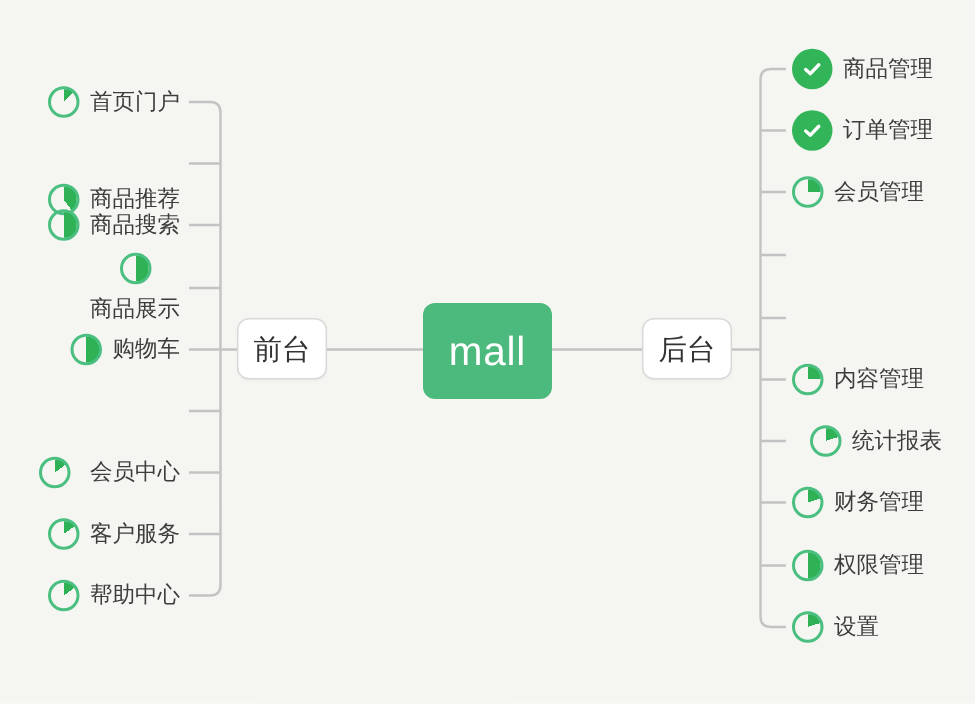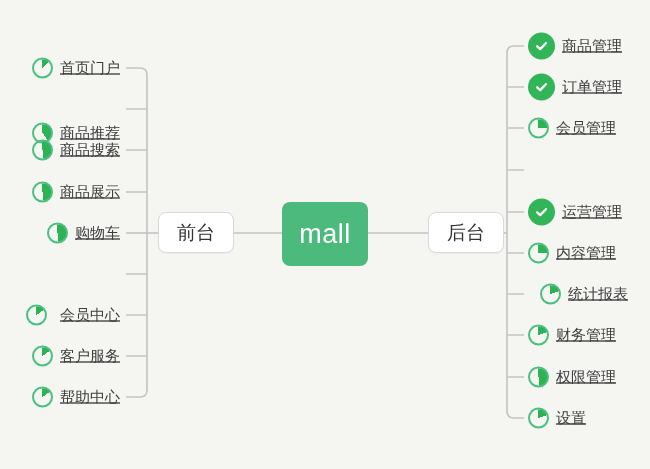--- a/index.html
+++ b/index.html
@@ -17,34 +17,33 @@
     box-sizing:border-box;
     border-radius:8px;
     cursor:default;
   }
   #root-node{
     left:282px;top:202px;width:86px;height:64px;
     background:#4cba7c;
     color:#ffffff;font-size:27px;letter-spacing:0.5px;
   }
   .branch-node{
-    width:76px;height:41px;
+    width:60px;height:41px;
     background:#ffffff;border:1px solid #d9d9d9;
     color:#333333;font-size:19px;
     box-shadow:0 1px 2px rgba(0,0,0,0.04);
   }
   #frontend-node{left:158px;top:212px;}
   #backend-node{left:428px;top:212px;}
   .item{
     position:absolute;z-index:2;
     display:flex;align-items:center;gap:7px;
     transform:translateY(-50%);
     white-space:nowrap;
     cursor:default;
-    text-decoration:underline;
   }
   .item .label{font-size:15px;color:#3d3d3d;}
   .icon{flex:0 0 auto;display:inline-block;}
   .check-icon{
     width:27px;height:27px;border-radius:50%;
     background:#32b558;
     display:flex;align-items:center;justify-content:center;
   }
   .pie-icon{
     width:21px;height:21px;border-radius:50%;
@@ -92,21 +91,21 @@
     <div class="item" style="top: 109px; right: 530px; margin-top: 24px;">
 
       <span class="icon pie-icon" style="background: conic-gradient(rgb(47, 177, 86) 0deg, rgb(47, 177, 86) 144deg, rgba(0, 0, 0, 0) 0deg);"></span>
       <span class="label">商品推荐</span>
     </div>
     <div class="item" style="top: 150px; right: 530px;">
 
       <span class="icon pie-icon" style="background: conic-gradient(rgb(47, 177, 86) 0deg, rgb(47, 177, 86) 180deg, rgba(0, 0, 0, 0) 0deg);"></span>
       <span class="label">商品搜索</span>
     </div>
-    <div class="item" style="top: 192px; right: 530px;">
+    <div class="item" style="top: 192px; right: 530px; flex-direction: column;">
 
       <span class="icon pie-icon" style="background: conic-gradient(rgb(47, 177, 86) 0deg, rgb(47, 177, 86) 180deg, rgba(0, 0, 0, 0) 0deg);"></span>
       <span class="label">商品展示</span>
     </div>
     <div class="item" style="top: 233px; right: 530px;">
 
       <span class="icon pie-icon" style="background: conic-gradient(rgb(47, 177, 86) 0deg, rgb(47, 177, 86) 180deg, rgba(0, 0, 0, 0) 0deg);"></span>
       <span class="label">购物车</span>
     </div>
     <div class="item" style="top: 315px; right: 530px; gap: 13px;">
@@ -140,29 +139,20 @@
         </svg>
       </span>
 
       <span class="label">订单管理</span>
     </div>
     <div class="item" style="top: 128px; left: 528px;">
 
       <span class="icon pie-icon" style="background: conic-gradient(rgb(47, 177, 86) 0deg, rgb(47, 177, 86) 90deg, rgba(0, 0, 0, 0) 0deg);"></span>
       <span class="label">会员管理</span>
     </div>
-    <div class="item" style="top: 212px; left: 528px;">
-      <span class="icon check-icon">
-        <svg width="15" height="15" viewBox="0 0 24 24">
-          <path d="M5 12.5 L10 17 L19 7.5" stroke="#ffffff" stroke-width="3.6" fill="none" stroke-linecap="round" stroke-linejoin="round"></path>
-        </svg>
-      </span>
-
-      <span class="label">运营管理</span>
-    </div>
     <div class="item" style="top: 253px; left: 528px;">
 
       <span class="icon pie-icon" style="background: conic-gradient(rgb(47, 177, 86) 0deg, rgb(47, 177, 86) 90deg, rgba(0, 0, 0, 0) 0deg);"></span>
       <span class="label">内容管理</span>
     </div>
     <div class="item" style="top: 294px; left: 528px; padding-left: 12px;">
 
       <span class="icon pie-icon" style="background: conic-gradient(rgb(47, 177, 86) 0deg, rgb(47, 177, 86) 72deg, rgba(0, 0, 0, 0) 0deg);"></span>
       <span class="label">统计报表</span>
     </div>

